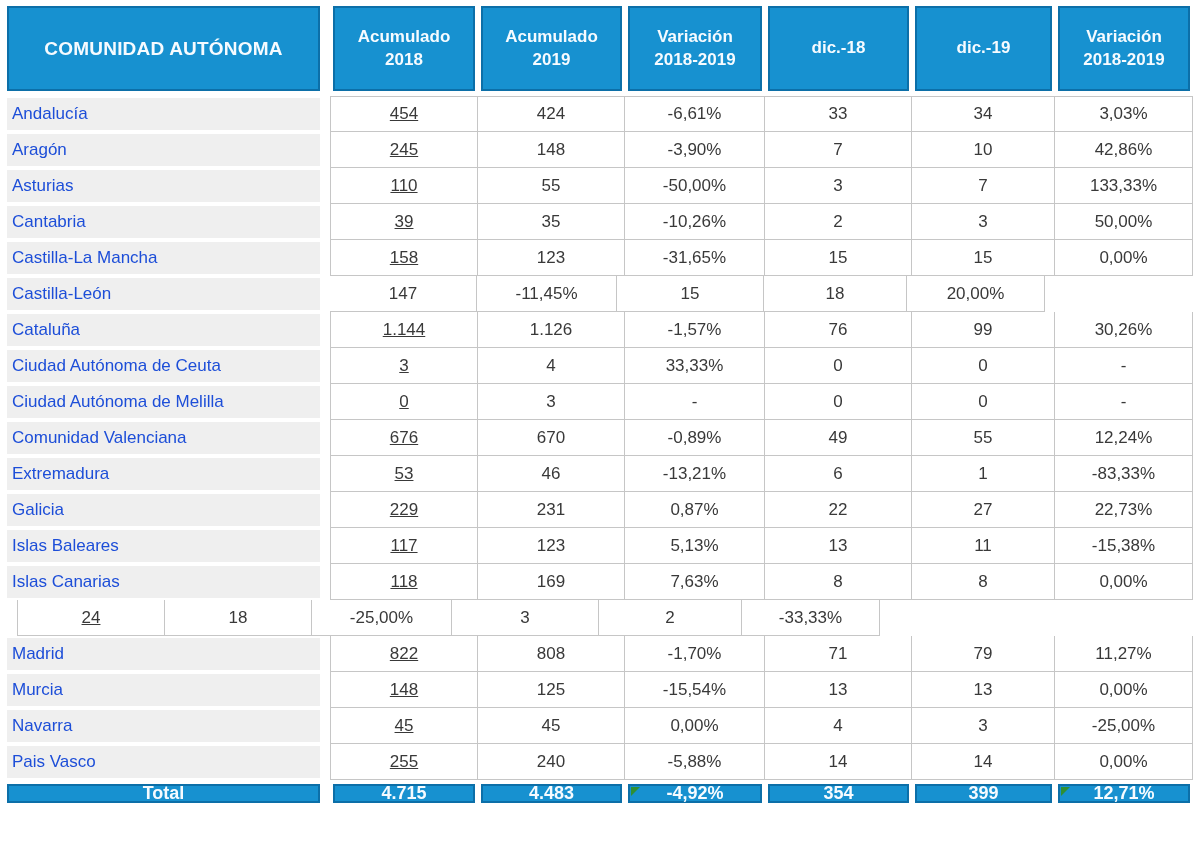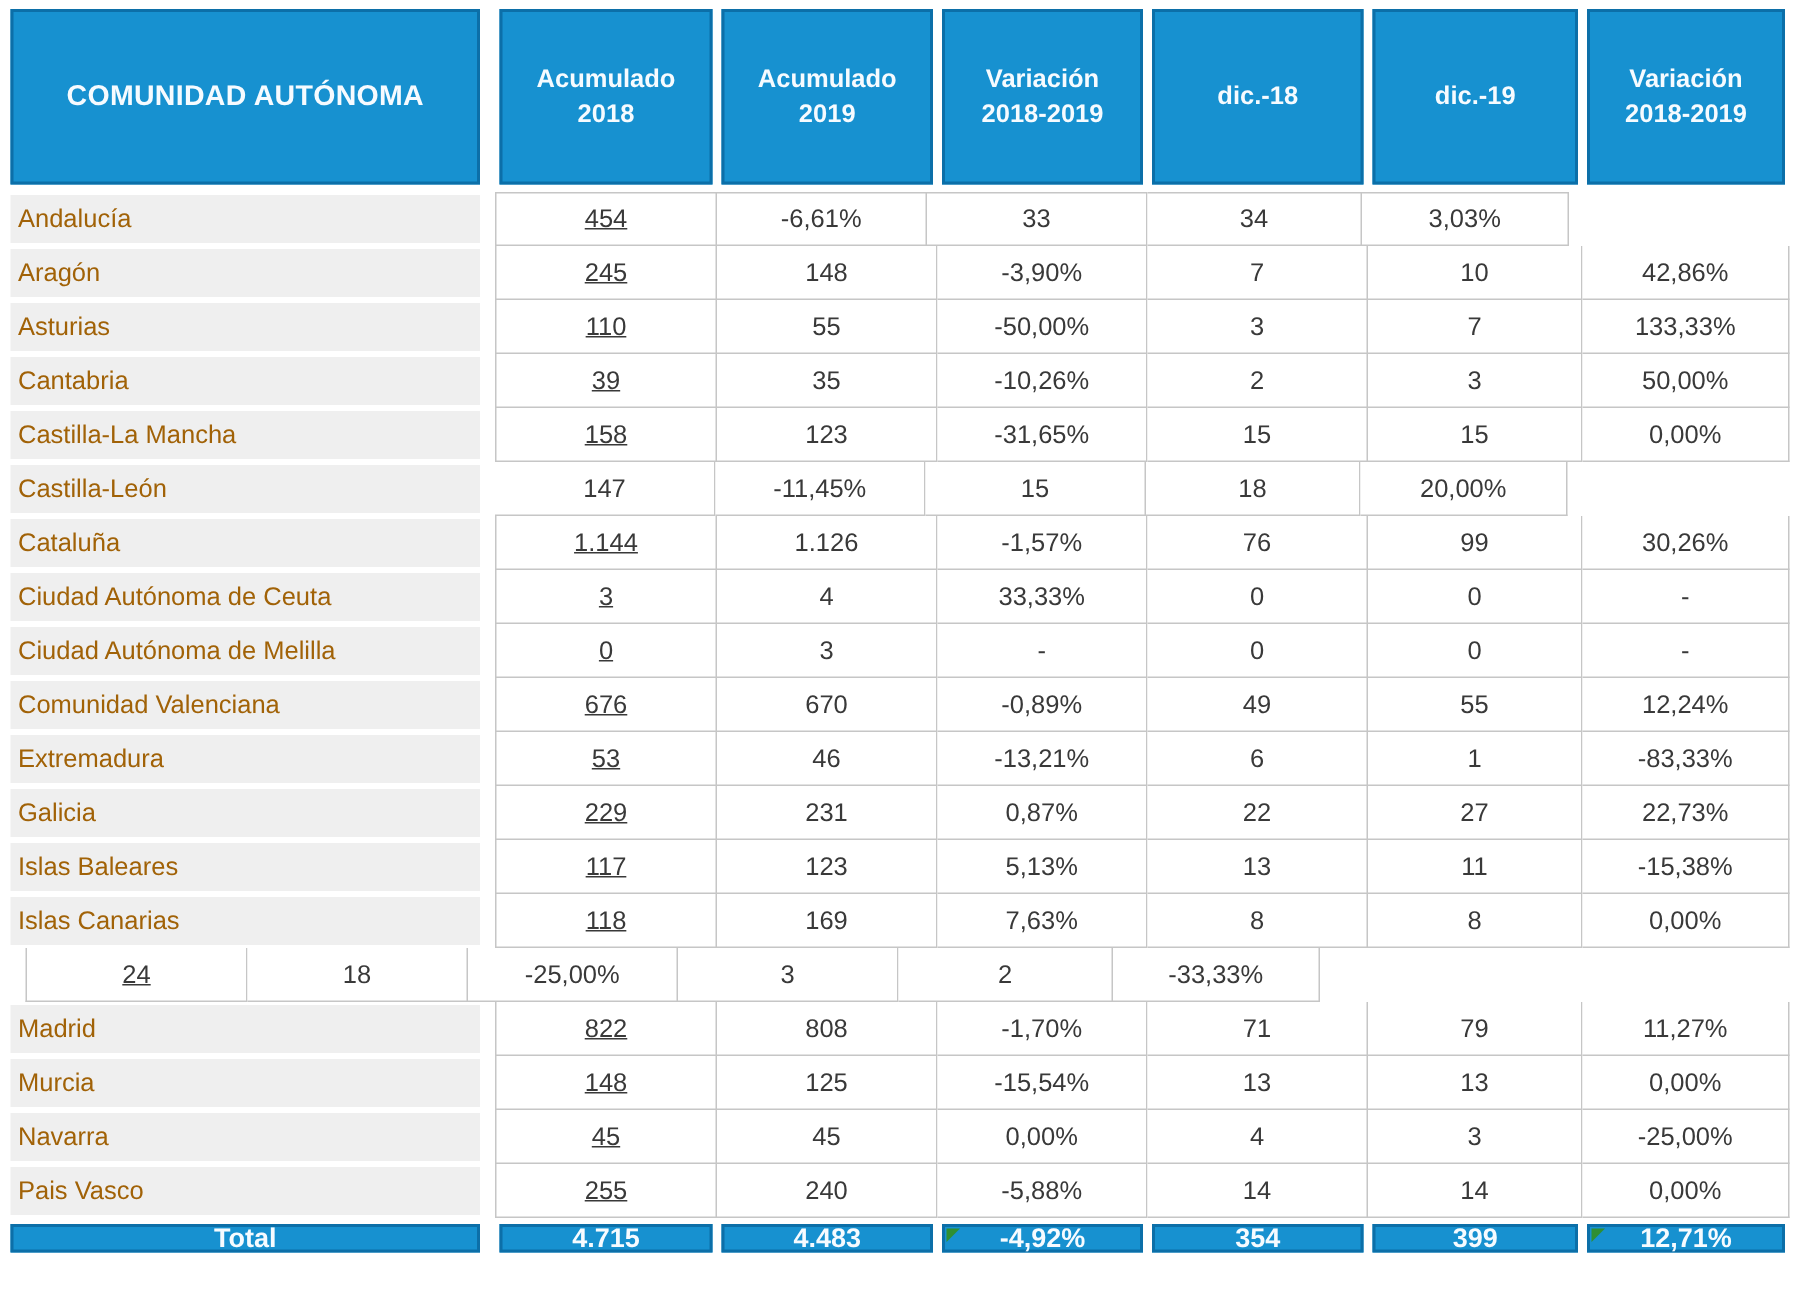--- a/index.html
+++ b/index.html
@@ -14,40 +14,40 @@
   .c1{width:313px;flex:none;}
   .gapc{width:10px;flex:none;}
   .c2{width:148px;flex:none;}
   .c3{width:147px;flex:none;}
   .c4{width:140px;flex:none;}
   .c5{width:147px;flex:none;justify-content:center;}
   .c6{width:143px;flex:none;}
   .c7{width:138px;flex:none;}
 
   
-  .header-row{height:117px;margin-bottom:5px;}
+  .header-row{height:85px;margin-bottom:5px;}
   .hwrap{display:flex;height:100%;}
   .hcell{
     flex:1;box-sizing:border-box;height:100%;
     background:#1791d0;border:2px solid #0c6fa8;
     color:#f6fbff;font-weight:bold;
     display:flex;align-items:center;justify-content:center;
     text-align:center;white-space:pre-line;
     font-size:17px;line-height:1.35;
   }
   .hwrap.inset .hcell{margin:0 3px;}
   .hcell.first-col{font-size:19px;letter-spacing:0.2px;}
 
   
   .data-row{height:36px;}
   .name-wrap{display:flex;height:100%;}
   .name-stripe{
     flex:1;margin:2px 0;background:#efefef;
     display:flex;align-items:center;padding-left:5px;
-    color:#a16207;font-size:17px;
+    color:#1d4ed8;font-size:17px;
   }
   .num{
     box-sizing:border-box;background:#ffffff;
     border-right:1px solid #c6c6c6;border-bottom:1px solid #c6c6c6;
     display:flex;align-items:center;justify-content:center;
     color:#393939;font-size:17px;
   }
   .data-row .c2{border-left:1px solid #c6c6c6;text-decoration:underline;}
   .data-row.first .num{border-top:1px solid #c6c6c6;}
 
@@ -100,20 +100,21 @@
     </div>
   </div>
 
   <div id="table-body">
       <div class="row data-row first">
       <div class="name-wrap c1">
         <div class="name-stripe">Andalucía</div>
       </div>
       <div class="gapc"></div>
       <div class="num c2">454</div>
+      <div class="num c3">424</div>
       <div class="num c4">-6,61%</div>
       <div class="num c5">33</div>
       <div class="num c6">34</div>
       <div class="num c7">3,03%</div>
     </div>
       <div class="row data-row">
       <div class="name-wrap c1">
         <div class="name-stripe">Aragón</div>
       </div>
       <div class="gapc"></div>

